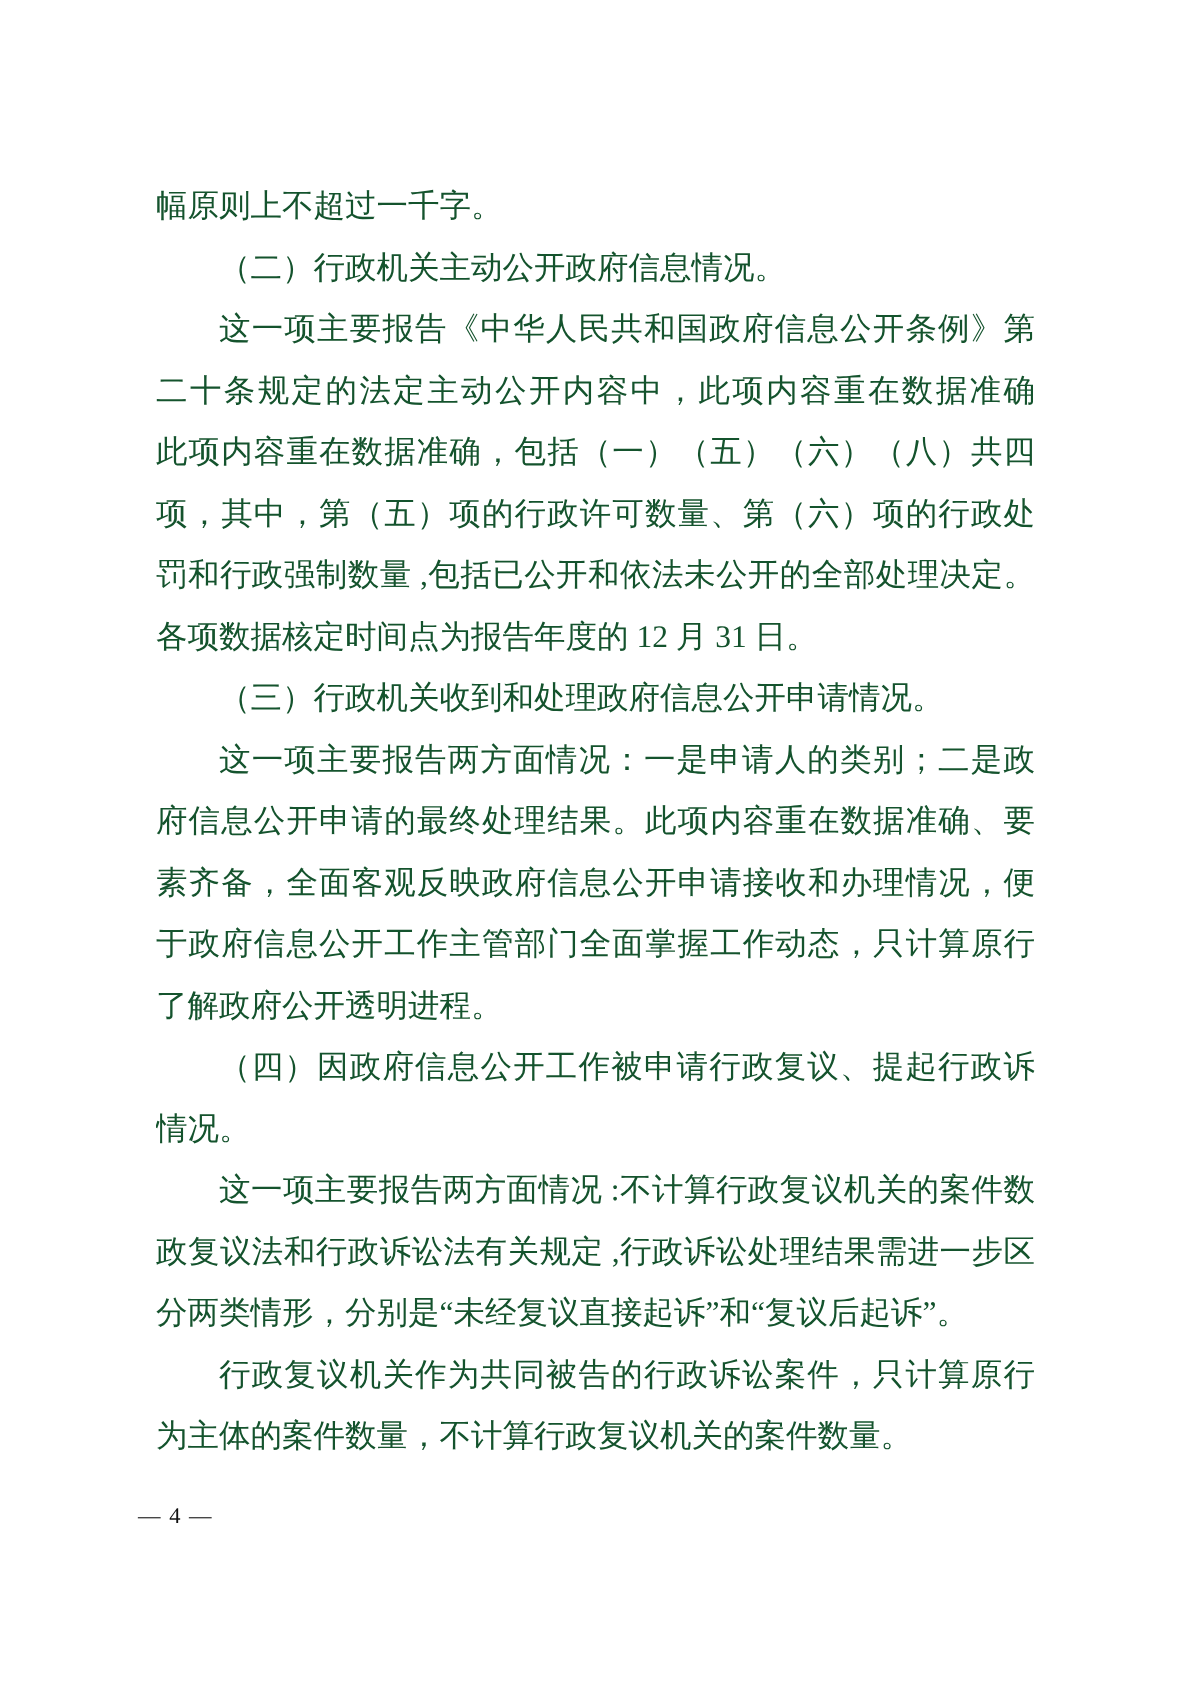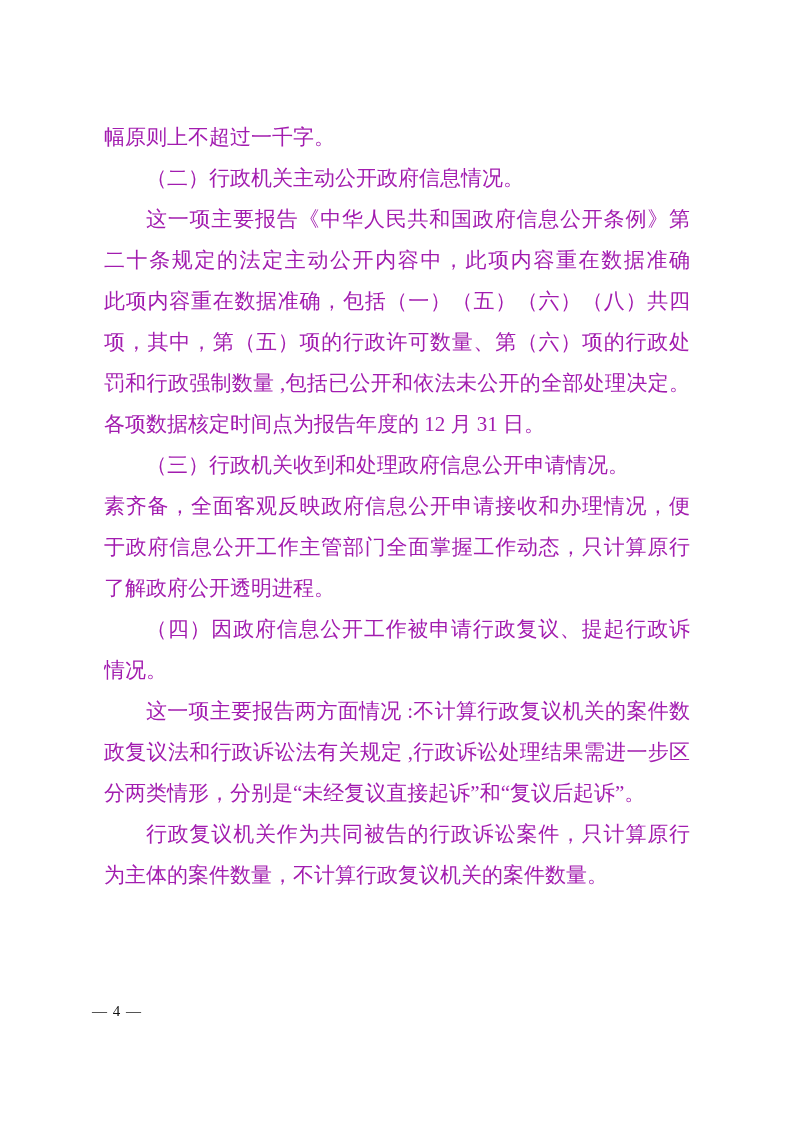--- a/index.html
+++ b/index.html
@@ -23,21 +23,21 @@
     top: 117px;
     width: 586px;
   }
   .line {
     height: 41px;
     line-height: 41px;
     font-size: 21px;
     overflow: hidden;
     text-align: justify;
     text-align-last: justify;
-    color: #a21caf;
+    color: #14532d;
   }
   .line.indent {
     text-indent: 2em;
   }
   .line.end {
     text-align-last: left;
   }
   .footer {
     position: absolute;
     left: 92px;
@@ -56,20 +56,22 @@
   <div class="content">
       <div class="line end">幅原则上不超过一千字。</div>
       <div class="line indent end">（二）行政机关主动公开政府信息情况。</div>
       <div class="line indent">这一项主要报告《中华人民共和国政府信息公开条例》第</div>
       <div class="line">二十条规定的法定主动公开内容中，此项内容重在数据准确</div>
       <div class="line">此项内容重在数据准确，包括（一）（五）（六）（八）共四</div>
       <div class="line">项，其中，第（五）项的行政许可数量、第（六）项的行政处</div>
       <div class="line">罚和行政强制数量 ,包括已公开和依法未公开的全部处理决定。</div>
       <div class="line end">各项数据核定时间点为报告年度的 12 月 31 日。</div>
       <div class="line indent end">（三）行政机关收到和处理政府信息公开申请情况。</div>
+      <div class="line indent">这一项主要报告两方面情况：一是申请人的类别；二是政</div>
+      <div class="line">府信息公开申请的最终处理结果。此项内容重在数据准确、要</div>
       <div class="line">素齐备，全面客观反映政府信息公开申请接收和办理情况，便</div>
       <div class="line">于政府信息公开工作主管部门全面掌握工作动态，只计算原行</div>
       <div class="line end">了解政府公开透明进程。</div>
       <div class="line indent">（四）因政府信息公开工作被申请行政复议、提起行政诉讼</div>
       <div class="line end">情况。</div>
       <div class="line indent">这一项主要报告两方面情况 :不计算行政复议机关的案件数量</div>
       <div class="line">政复议法和行政诉讼法有关规定 ,行政诉讼处理结果需进一步区</div>
       <div class="line end">分两类情形，分别是“未经复议直接起诉”和“复议后起诉”。</div>
       <div class="line indent">行政复议机关作为共同被告的行政诉讼案件，只计算原行</div>
       <div class="line end">为主体的案件数量，不计算行政复议机关的案件数量。</div>

